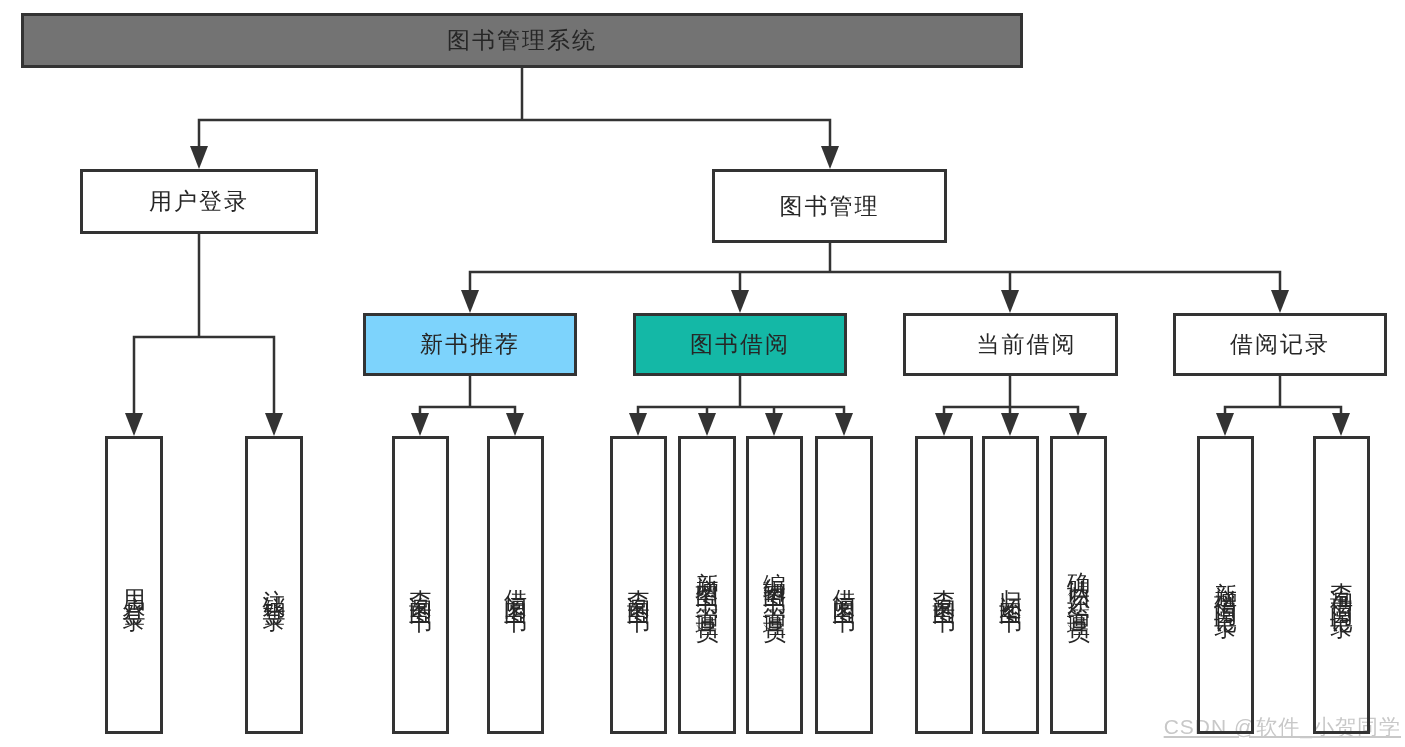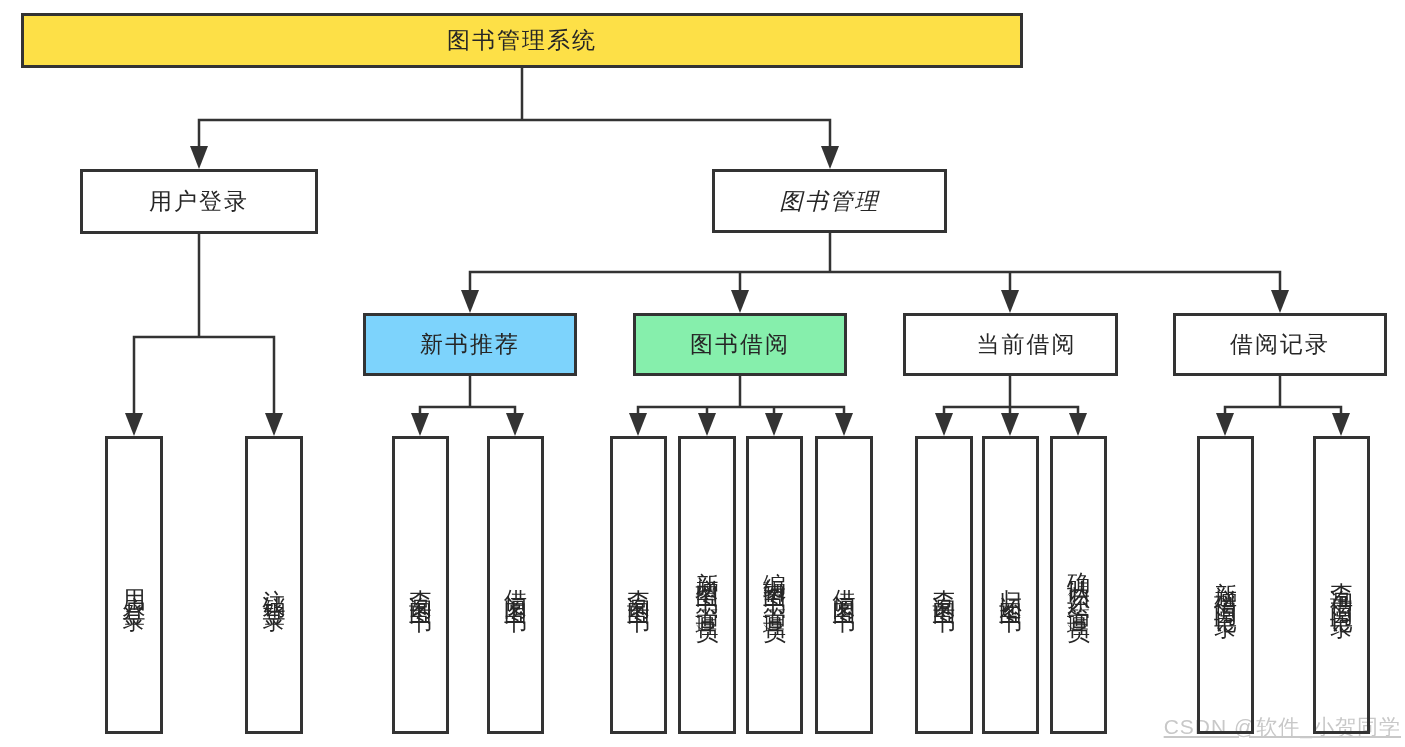--- a/index.html
+++ b/index.html
@@ -91,35 +91,35 @@
       <polygon points="765,413 783,413 774,436"></polygon>
       <polygon points="835,413 853,413 844,436"></polygon>
       <polygon points="935,413 953,413 944,436"></polygon>
       <polygon points="1001,413 1019,413 1010,436"></polygon>
       <polygon points="1069,413 1087,413 1078,436"></polygon>
       <polygon points="1216,413 1234,413 1225,436"></polygon>
       <polygon points="1332,413 1350,413 1341,436"></polygon>
     </g>
   </svg>
 
-  <div class="box" style="left: 21px; top: 13px; width: 1002px; height: 55px; border-color: rgb(51, 51, 51); background: #fde047; color: rgb(38, 38, 38);">
+  <div class="box" style="left: 21px; top: 13px; width: 1002px; height: 55px; border-color: rgb(51, 51, 51); background: #737373; color: rgb(38, 38, 38);">
     <span class="hlabel">图书管理系统</span>
   </div>
 
   <div class="box" style="left: 80px; top: 169px; width: 238px; height: 65px; border-color: rgb(51, 51, 51); background: rgb(255, 255, 255); color: rgb(38, 38, 38);">
     <span class="hlabel">用户登录</span>
   </div>
-  <div class="box" style="left: 712px; top: 169px; width: 235px; height: 64px; border-color: rgb(51, 51, 51); background: rgb(255, 255, 255); color: rgb(38, 38, 38); font-style: italic;">
+  <div class="box" style="left: 712px; top: 169px; width: 235px; height: 74px; border-color: rgb(51, 51, 51); background: rgb(255, 255, 255); color: rgb(38, 38, 38);">
     <span class="hlabel">图书管理</span>
   </div>
 
   <div class="box" style="left: 363px; top: 313px; width: 214px; height: 63px; border-color: rgb(51, 51, 51); background: #7dd3fc; color: rgb(38, 38, 38);">
     <span class="hlabel">新书推荐</span>
   </div>
-  <div class="box" style="left: 633px; top: 313px; width: 214px; height: 63px; border-color: rgb(51, 51, 51); background: #86efac; color: rgb(38, 38, 38);">
+  <div class="box" style="left: 633px; top: 313px; width: 214px; height: 63px; border-color: rgb(51, 51, 51); background: #14b8a6; color: rgb(38, 38, 38);">
     <span class="hlabel">图书借阅</span>
   </div>
   <div class="box" style="left: 903px; top: 313px; width: 215px; height: 63px; border-color: rgb(51, 51, 51); background: rgb(255, 255, 255); color: rgb(38, 38, 38); padding-left: 32px;">
     <span class="hlabel">当前借阅</span>
   </div>
   <div class="box" style="left: 1173px; top: 313px; width: 214px; height: 63px; border-color: rgb(51, 51, 51); background: rgb(255, 255, 255); color: rgb(38, 38, 38);">
     <span class="hlabel">借阅记录</span>
   </div>
 
   <div class="box" style="left: 105px; top: 436px; width: 58px; height: 298px; border-color: rgb(51, 51, 51); background: rgb(255, 255, 255); color: rgb(38, 38, 38);">

